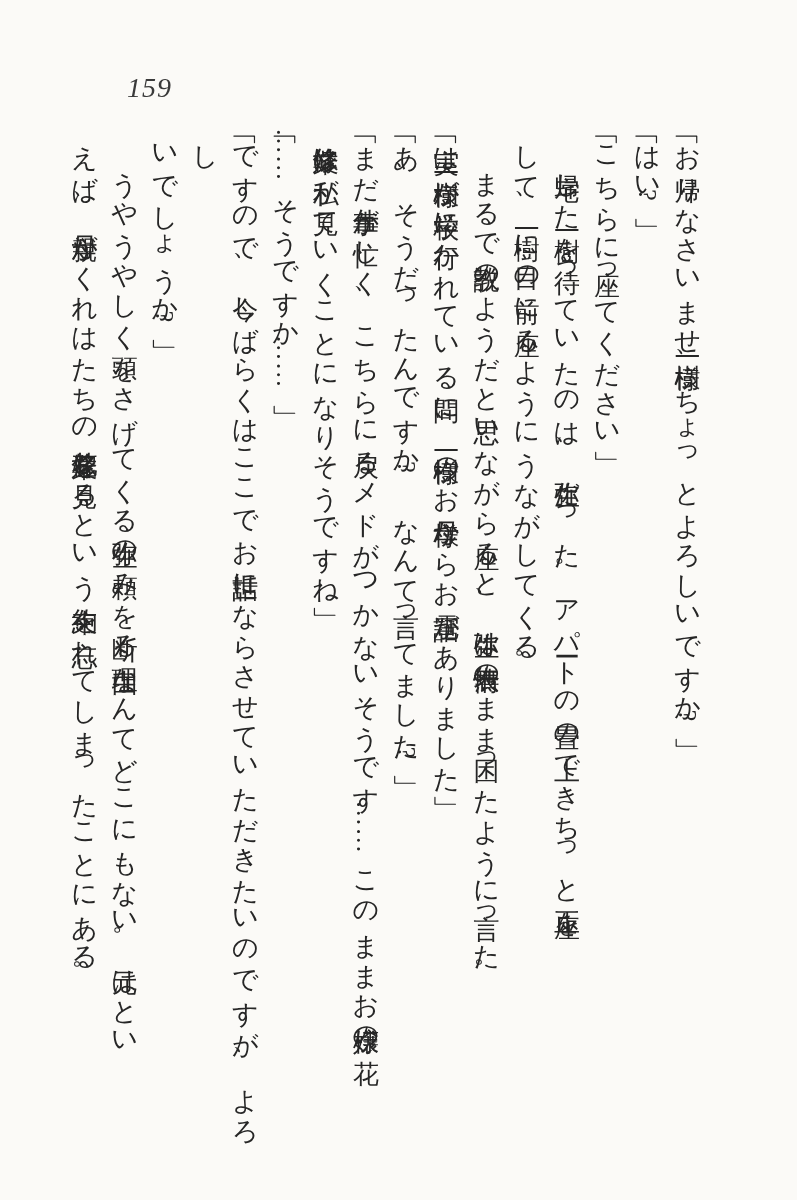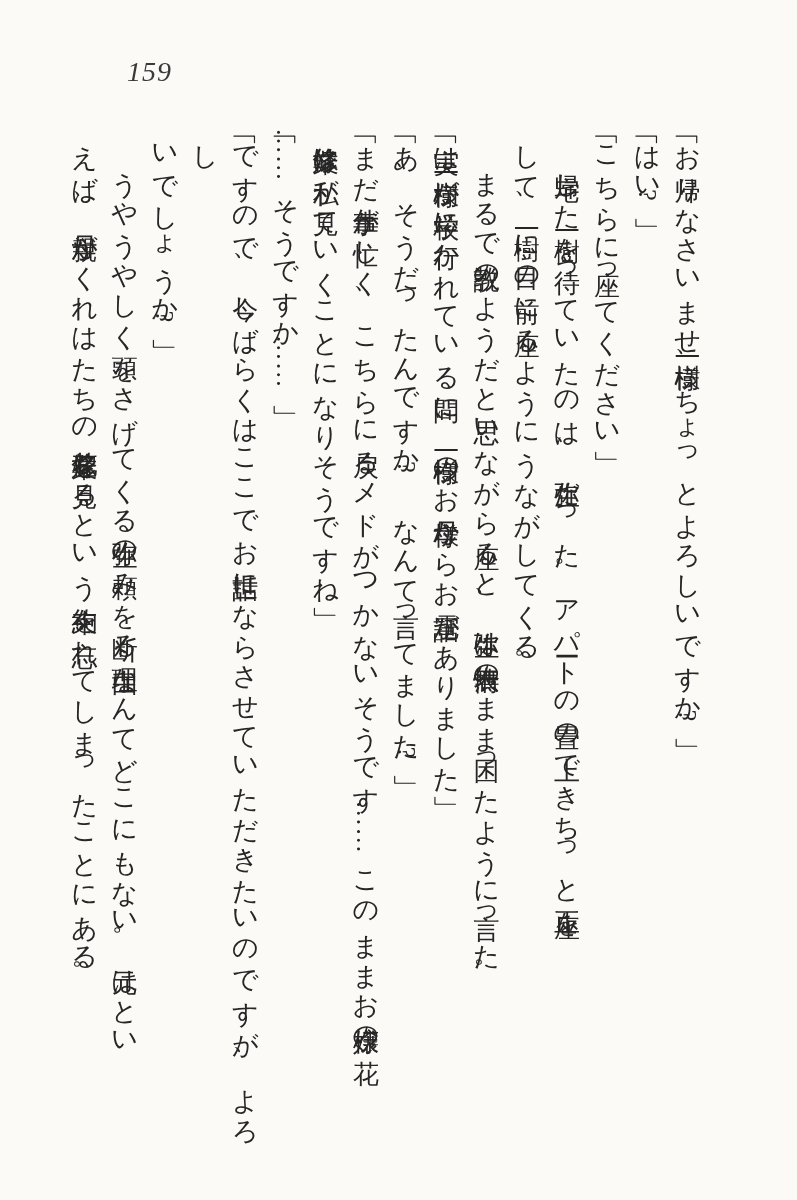--- a/index.html
+++ b/index.html
@@ -14,21 +14,21 @@
   }
   .book-page {
     position: relative;
     width: 797px;
     height: 1200px;
     background: #fbfaf7;
     overflow: hidden;
   }
   .page-number {
     position: absolute;
-    top: 56px;
+    top: 72px;
     left: 127px;
     font-size: 28px;
     font-style: italic;
     color: #3a3a3a;
     letter-spacing: 1px;
   }
   .page-text {
     position: absolute;
     top: 127px;
     right: 90px;

